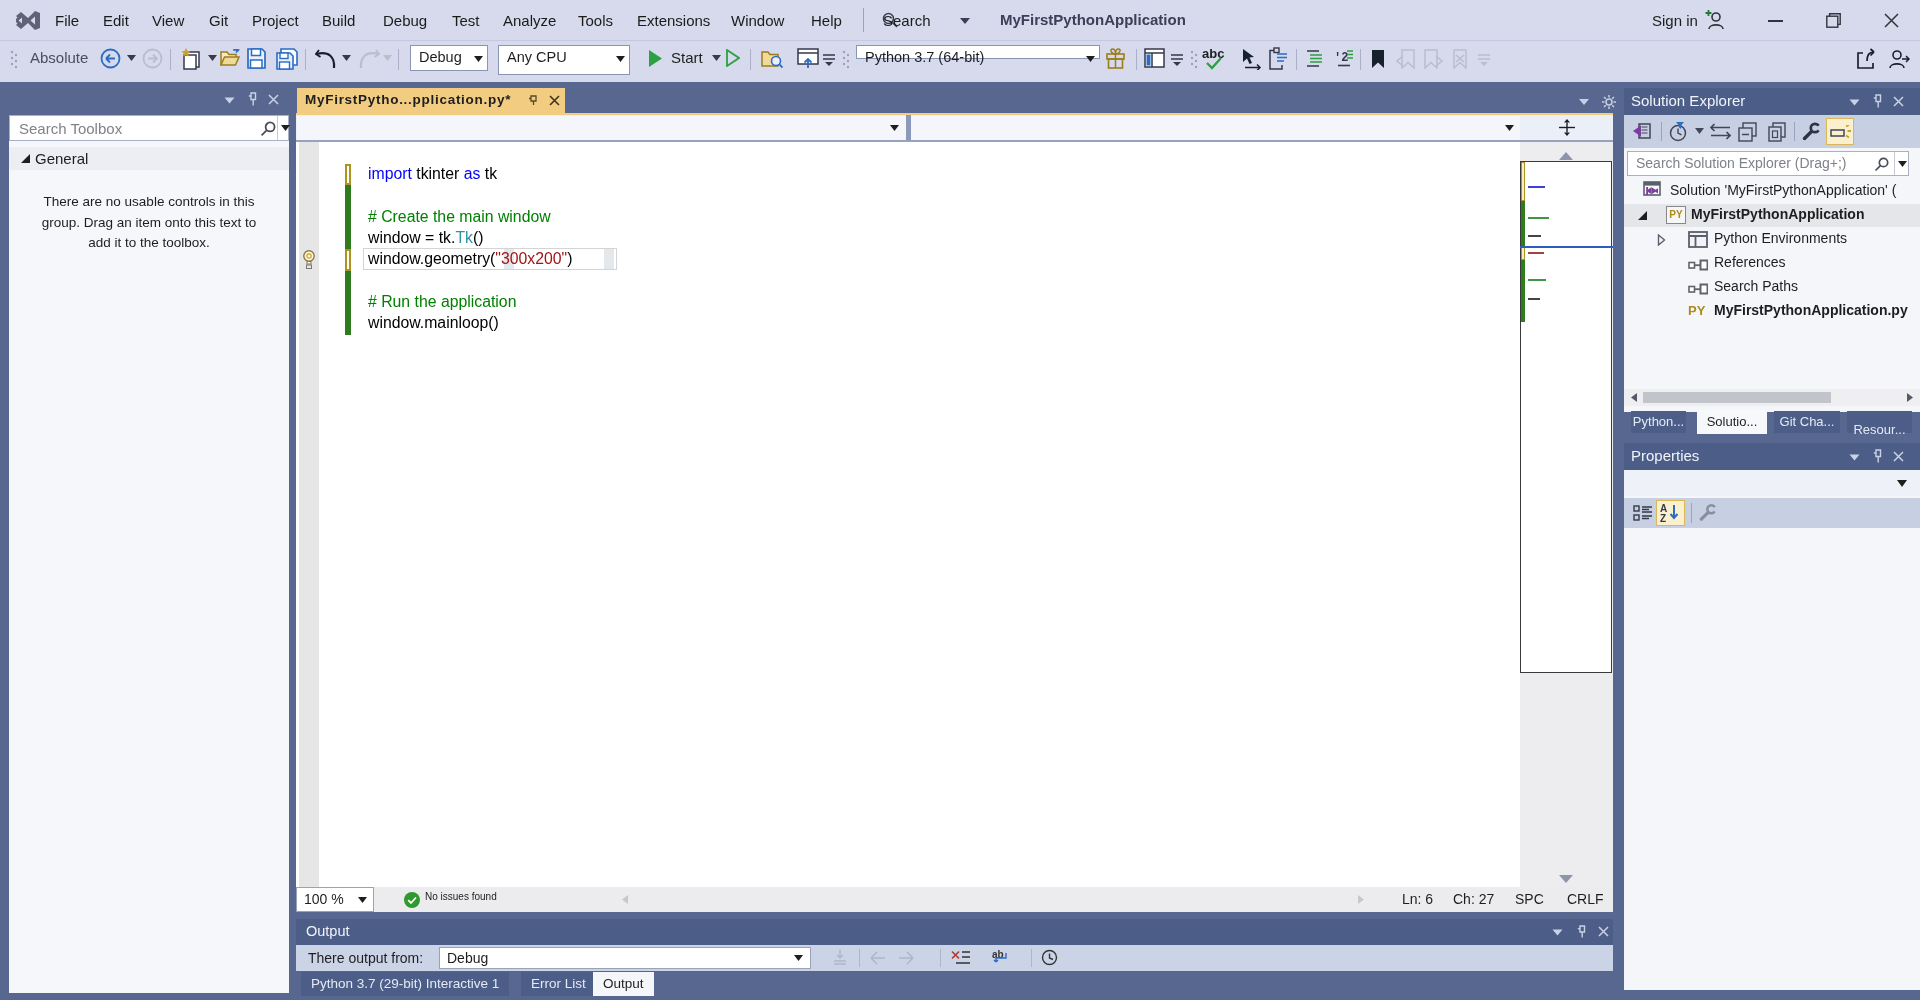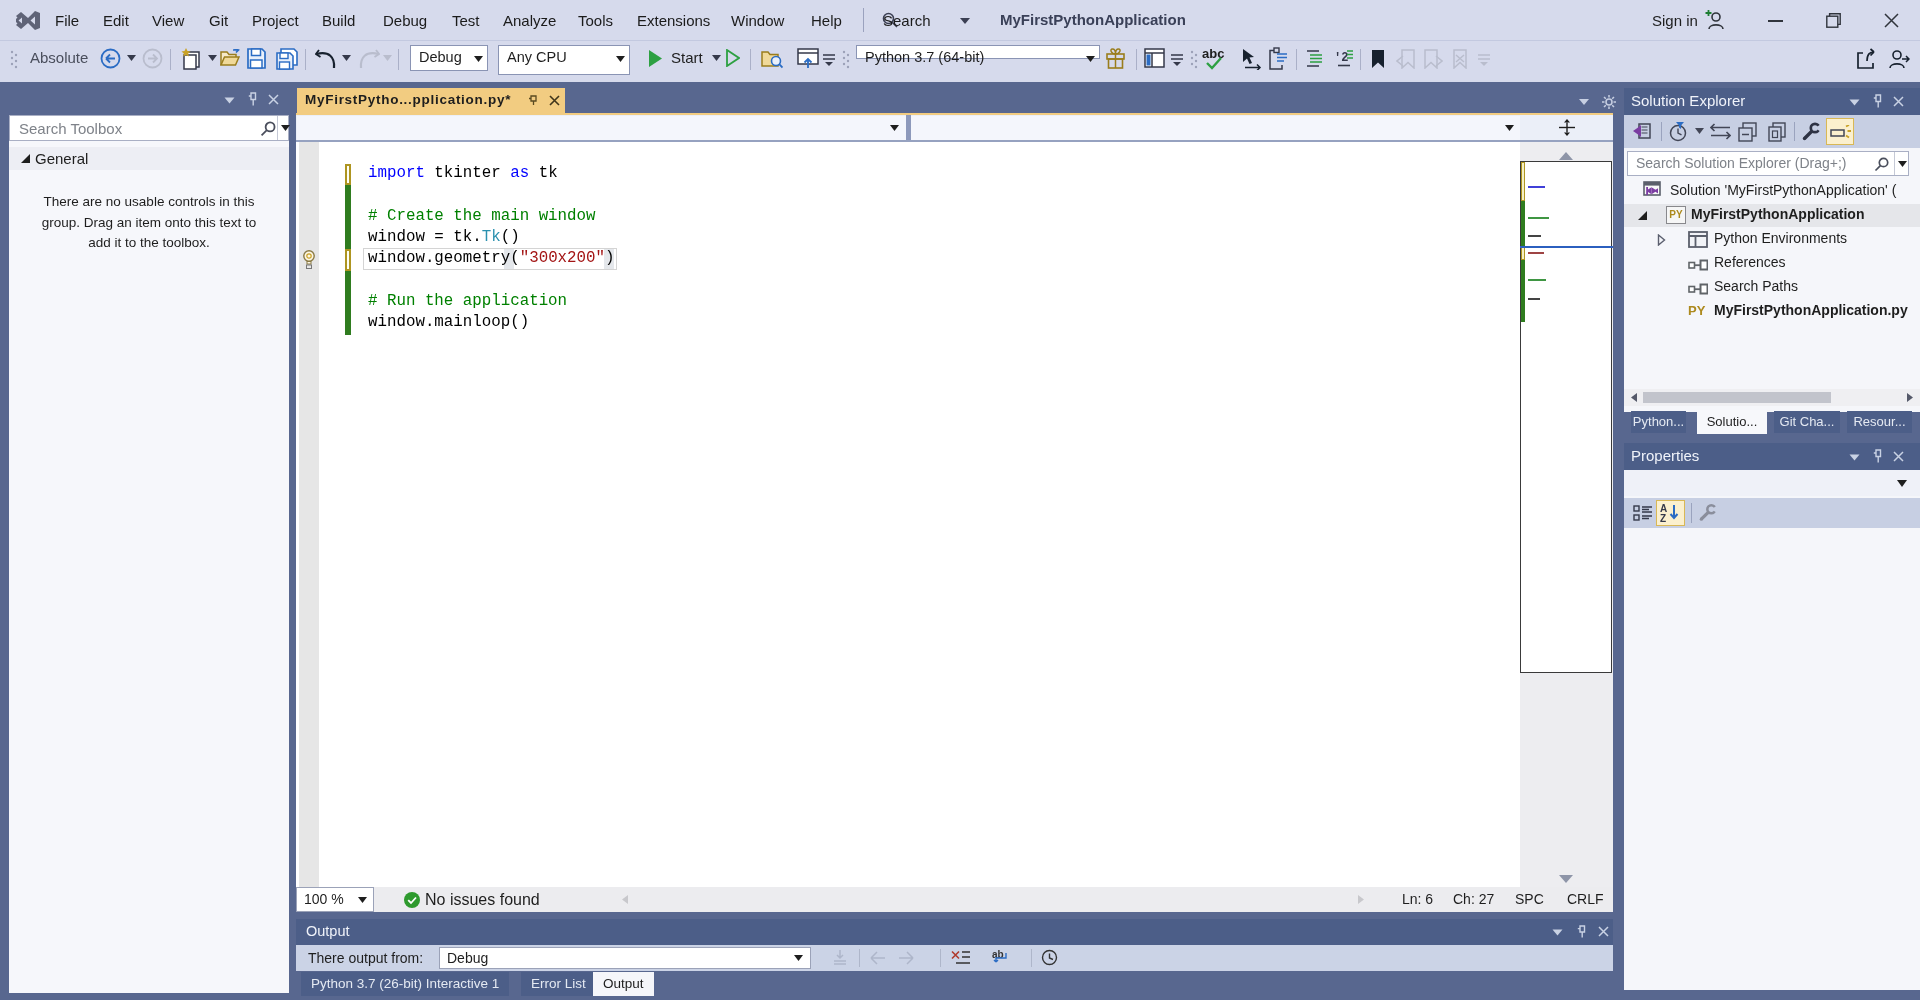--- a/index.html
+++ b/index.html
@@ -356,21 +356,21 @@
         <div style="position:absolute;left:0;top:0;width:6.5px;height:21.5px;background:#FFFFF5;border:2px solid #AE9521;"></div>
         <div style="position:absolute;left:0;top:21.5px;width:6.5px;height:64px;background:#2F7C1F;"></div>
         <div style="position:absolute;left:0;top:85.5px;width:6.5px;height:21.5px;background:#FFFFF5;border:2px solid #AE9521;"></div>
         <div style="position:absolute;left:0;top:107px;width:6.5px;height:64px;background:#2F7C1F;"></div>
       </div>
 
       <div style="position:absolute;left:67px;top:106px;width:254px;height:22px;border:1px solid #D4D4D4;"></div>
       <div style="position:absolute;left:208px;top:107px;width:10px;height:20px;background:#E4E7EB;"></div>
       <div style="position:absolute;left:308px;top:107px;width:10px;height:20px;background:#E4E7EB;"></div>
 
-      <div style="position:absolute;left:72px;top:21px;font-family:Liberation Mono, monospace;font-size:15.8px;line-height:21.33px;white-space:pre;color:#000;"><span style="color:#0000FF">import</span> tkinter <span style="color:#0000FF">as</span> tk
+      <div style="position:absolute;left:72px;top:21px;font-family:Liberation Sans, sans-serif;font-size:15.8px;line-height:21.33px;white-space:pre;color:#000;"><span style="color:#0000FF">import</span> tkinter <span style="color:#0000FF">as</span> tk
 &nbsp;
 <span style="color:#008000"># Create the main window</span>
 window = tk.<span style="color:#2B91AF">Tk</span>()
 window.geometry(<span style="color:#A31515">"300x200"</span>)
 &nbsp;
 <span style="color:#008000"># Run the application</span>
 window.mainloop()</div>
 
       <div style="position:absolute;left:1224px;top:0;width:93px;height:745px;background:#EDEDF0;">
         <svg style="position:absolute;left:39px;top:10px;" width="14" height="8" viewBox="0 0 14 8">
@@ -400,21 +400,21 @@
     <div class="abs" style="left:0;top:802px;width:1317px;height:25px;background:#ECECEF;">
       <div style="position:absolute;left:0;top:0;width:78px;height:25px;background:#FFFFFF;border:1px solid #9BA2B8;"></div>
       <span style="position:absolute;left:8px;top:4px;font-size:14px;">100 %</span>
       <svg style="position:absolute;left:62px;top:10px;" width="9" height="6" viewBox="0 0 9 6">
           <path d="M0 0 L9 0 L4.5 6 Z" fill="#1E1E1E"></path>
         </svg>
       <svg style="position:absolute;left:108px;top:5px;" width="16" height="16" viewBox="0 0 16 16">
         <circle cx="8" cy="8" r="8" fill="#2E9A2E"></circle>
         <path d="M4.2 8.2 L7 11 L12 5.5" fill="none" stroke="#fff" stroke-width="1.8"></path>
       </svg>
-      <span style="position:absolute;left:129px;top:4px;font-size:16px;">No issues found</span>
+      <span style="position:absolute;left:129px;top:4px;font-size:10px;">No issues found</span>
       <svg style="position:absolute;left:326px;top:8px;" width="6" height="9" viewBox="0 0 6 9">
           <path d="M6 0 L6 9 L0 4.5 Z" fill="#C8C8CC"></path>
         </svg>
       <svg style="position:absolute;left:1062px;top:8px;" width="6" height="9" viewBox="0 0 6 9">
           <path d="M0 0 L0 9 L6 4.5 Z" fill="#C8C8CC"></path>
         </svg>
       <span style="position:absolute;left:1106px;top:4px;font-size:14px;">Ln: 6</span>
       <span style="position:absolute;left:1157px;top:4px;font-size:14px;">Ch: 27</span>
       <span style="position:absolute;left:1219px;top:4px;font-size:14px;">SPC</span>
       <span style="position:absolute;left:1271px;top:4px;font-size:14px;">CRLF</span>
@@ -464,21 +464,21 @@
       </svg>
       <div style="position:absolute;left:735px;top:4px;width:1px;height:18px;background:#AEB6CA;"></div>
       <svg style="position:absolute;left:745px;top:4px;" width="17" height="17" viewBox="0 0 17 17">
         <circle cx="8.5" cy="8.5" r="7" fill="none" stroke="#333" stroke-width="1.4"></circle>
         <path d="M8.5 4.5 L8.5 9 L12 10.5" stroke="#333" stroke-width="1.4" fill="none"></path>
       </svg>
     </div>
   </div>
 
   <div class="abs" id="bottomtabs" style="left:296px;top:972px;width:1317px;height:24px;">
-    <div class="abs" style="left:5px;top:0;height:24px;background:#4C5E88;color:#E4E9F2;font-size:13.5px;padding:4px 10px 0 10px;">Python 3.7 (26-bit) Interactive 1</div>
+    <div class="abs" style="left:5px;top:0;height:24px;background:#4C5E88;color:#E4E9F2;font-size:13.5px;padding:4px 10px 0 10px;">Python 3.7 (29-bit) Interactive 1</div>
     <div class="abs" style="left:225px;top:0;height:24px;background:#4C5E88;color:#E4E9F2;font-size:13.5px;padding:4px 10px 0 10px;">Error List</div>
     <div class="abs" style="left:297px;top:0;height:24px;background:#F5F6FA;color:#1E1E1E;font-size:13.5px;padding:4px 10px 0 10px;">Output</div>
   </div>
 
   <div class="abs" id="rightpanels" style="left:1624px;top:88px;width:296px;height:902px;">
 
     <div class="abs" style="left:0;top:0;width:296px;height:27px;background:#4C5E88;">
       <span class="ttl" style="position:absolute;left:7px;top:4px;">Solution Explorer</span>
       <svg style="position:absolute;left:225px;top:11px;" width="11" height="7" viewBox="0 0 11 7">
           <path d="M0.5 0.5 L10.5 0.5 L5.5 6.5 Z" fill="#C9D2E4"></path>
@@ -601,21 +601,21 @@
       <div style="position:absolute;left:19px;top:3px;width:188px;height:11px;background:#C2C4CC;"></div>
       <svg style="position:absolute;left:283px;top:4px;" width="6" height="9" viewBox="0 0 6 9">
           <path d="M0 0 L0 9 L6 4.5 Z" fill="#55596A"></path>
         </svg>
     </div>
 
     <div class="abs" style="left:0;top:322px;width:296px;height:25px;">
       <div class="abs" style="left:7px;top:1px;width:55px;height:22px;background:#4C5E88;color:#E4E9F2;font-size:13px;text-align:center;padding-top:3px;">Python...</div>
       <div class="abs" style="left:73px;top:0px;width:70px;height:24px;background:#F7F8FB;color:#1E1E1E;font-size:13px;text-align:center;padding-top:4px;">Solutio...</div>
       <div class="abs" style="left:150px;top:1px;width:66px;height:22px;background:#4C5E88;color:#E4E9F2;font-size:13px;text-align:center;padding-top:3px;">Git Cha...</div>
-      <div class="abs" style="left:223px;top:1px;width:65px;height:22px;background:#4C5E88;color:#E4E9F2;font-size:13px;text-align:center;padding-top:3px;">Resour...</div>
+      <div class="abs" style="left:223px;top:1px;width:65px;height:22px;background:#4C5E88;color:#E4E9F2;font-size:13px;text-align:center;padding-top:11px;">Resour...</div>
     </div>
 
     <div class="abs" style="left:0;top:355px;width:296px;height:27px;background:#4C5E88;">
       <span class="ttl" style="position:absolute;left:7px;top:4px;">Properties</span>
       <svg style="position:absolute;left:225px;top:11px;" width="11" height="7" viewBox="0 0 11 7">
           <path d="M0.5 0.5 L10.5 0.5 L5.5 6.5 Z" fill="#C9D2E4"></path>
         </svg>
       <svg style="position:absolute;left:248px;top:6px;" width="12" height="15" viewBox="0 0 12 15">
         <path d="M4 1 L8.5 1 L8.5 7.5 L4 7.5 Z M6.2 7.5 L6.2 13.5 M1.8 4 L4 4" fill="none" stroke="#C9D2E4" stroke-width="1.4"></path>
       </svg>

